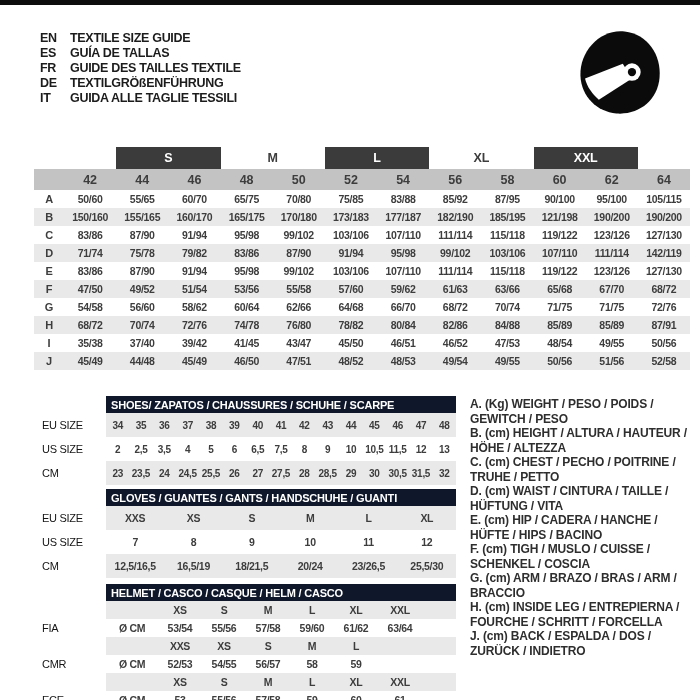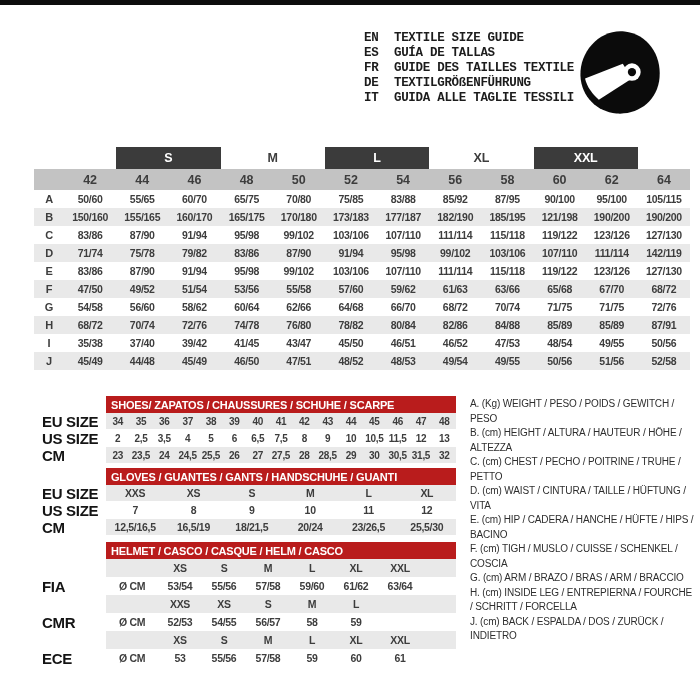--- a/index.html
+++ b/index.html
@@ -4,22 +4,22 @@
 <style>
   html,body{margin:0;padding:0;}
   body{
     width:700px;height:700px;background:#ffffff;
     font-family:"Liberation Sans",sans-serif;color:#3d3d3d;
     overflow:hidden;position:relative;
   }
   .topbar{height:5px;background:#0d0d0d;}
 
   
-  .header{display:flex;justify-content:flex-end;align-items:flex-start;
-          padding:22px 34px 0 40px;height:100px;box-sizing:border-box;font-family:Liberation Mono, monospace;}
+  .header{display:flex;justify-content:space-between;align-items:flex-start;
+          padding:22px 34px 0 40px;height:100px;box-sizing:border-box;}
   .langs{padding-top:4px;}
   .lang-row{display:flex;font-weight:bold;font-size:12.5px;line-height:15px;
             color:#1c1c1c;letter-spacing:-0.3px;}
   .lang-code{width:30px;}
   .helmet-ic{width:92px;height:92px;}
 
   
   .main-table{width:656px;margin:42px 10px 0 34px;font-weight:bold;}
   .trow{display:grid;grid-template-columns:30px repeat(12,1fr);}
   .band-row{height:22px;}
@@ -31,36 +31,36 @@
   .data-row{height:18px;font-size:10.5px;letter-spacing:-0.3px;}
   .data-row.shade{background:#e9e9e9;}
   .cell{display:flex;align-items:center;justify-content:center;}
   .letter-cell{font-size:11px;}
 
   
   .bottom{display:flex;gap:14px;padding:26px 6px 0 42px;}
   .left-tables{width:414px;}
   .btable{display:grid;grid-template-columns:64px 350px;margin-bottom:4px;}
   .btable.gloves{margin-bottom:6px;}
-  .bt-label{display:flex;align-items:center;font-size:15px;font-weight:bold;
+  .bt-label{display:flex;align-items:center;font-size:11px;font-weight:normal;
             color:#141414;letter-spacing:-0.3px;}
-  .bt-title{background:#b91c1c;color:#ffffff;font-size:11px;font-weight:bold;
+  .bt-title{background:#0f172a;color:#ffffff;font-size:11px;font-weight:bold;
             display:flex;align-items:center;padding-left:5px;height:17px;
             letter-spacing:-0.2px;}
-  .bt-row{display:grid;height:16px;font-weight:bold;font-size:10px;
+  .bt-row{display:grid;height:24px;font-weight:bold;font-size:10px;
           letter-spacing:-0.3px;}
   .bt-row.shade{background:#e9e9e9;}
   .shoes .bt-row{grid-template-columns:repeat(15,1fr);}
   .gloves .bt-row{grid-template-columns:repeat(6,1fr);font-size:10.5px;}
   .helmet .bt-row{grid-template-columns:52px repeat(6,44px) 1fr;height:18px;font-size:10.5px;}
   .bt-cell{display:flex;align-items:center;justify-content:center;white-space:nowrap;}
 
   
   .legend{width:234px;padding-top:1px;}
-  .legend-item{font-size:10px;font-weight:normal;line-height:14.5px;
+  .legend-item{font-size:12px;font-weight:bold;line-height:14.5px;
                letter-spacing:-0.15px;color:#2e2e2e;}
 </style>
 </head>
 <body>
 
 <div class="topbar"></div>
 
 <div class="header">
   <div class="langs" id="langs">
       <div class="lang-row">

